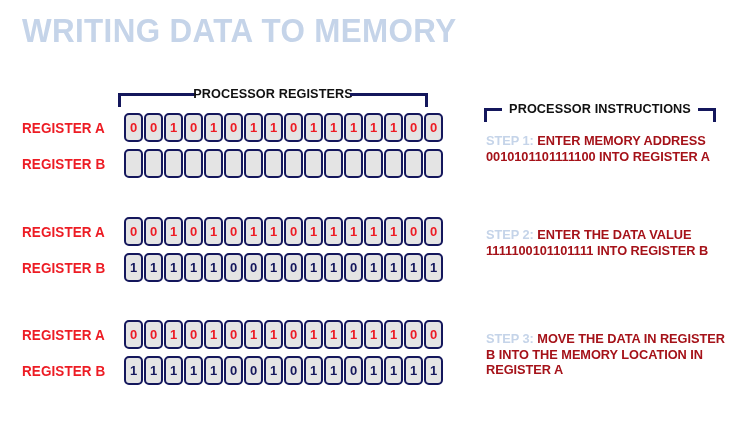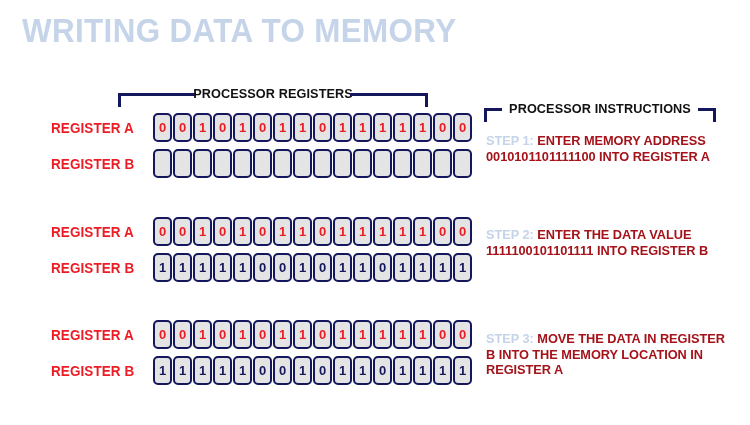--- a/index.html
+++ b/index.html
@@ -70,21 +70,21 @@
   #bracket-registers .tick-left  { left: 0px; }
   #bracket-registers .tick-right { right: 0px; }
 
   #bracket-instructions { left: 484px; top: 84px; width: 232px; margin-top: 15px; }
   #bracket-instructions .rule-left  { left: 0px;  width: 18px; }
   #bracket-instructions .rule-right { right: 0px; width: 18px; }
   #bracket-instructions .tick-left  { left: 0px; }
   #bracket-instructions .tick-right { right: 0px; }
 
   
-  .reg-group { position: absolute; left: 0; width: 470px; margin-left: 29px; }
+  .reg-group { position: absolute; left: 0; width: 470px; }
   #group-1 { top: 113px; }
   #group-2 { top: 217px; }
   #group-3 { top: 320px; }
 
   .reg-row {
     position: relative;
     height: 36px;
   }
   .reg-label {
     position: absolute;

